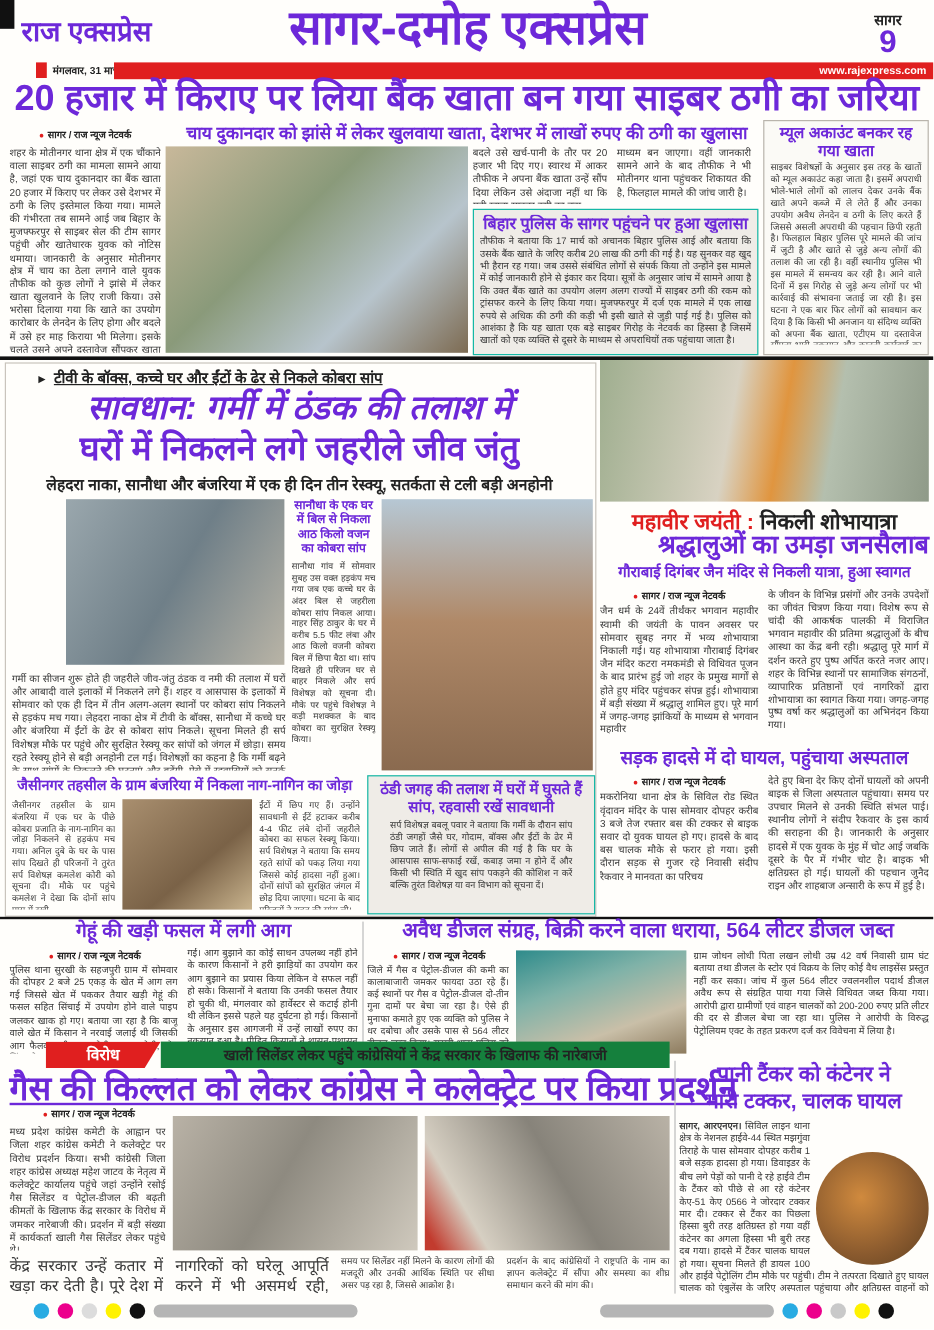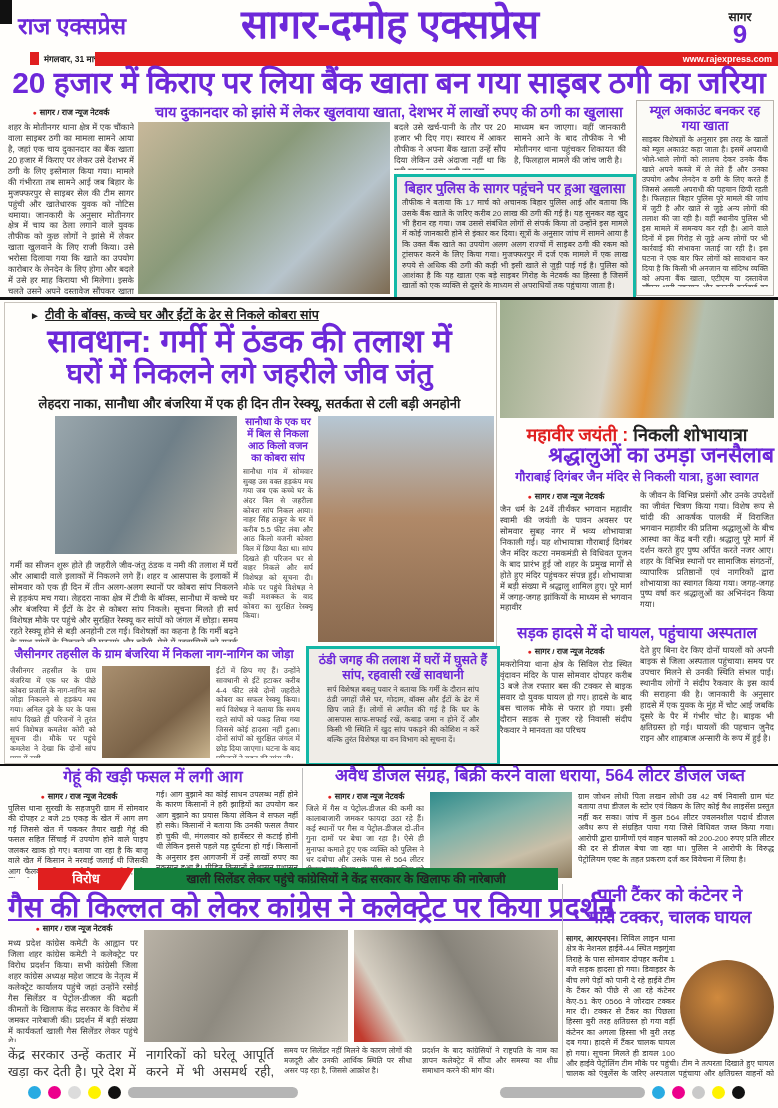--- a/index.html
+++ b/index.html
@@ -7,21 +7,21 @@
         font-family:"Liberation Sans","DejaVu Sans",sans-serif;color:#222;}
   .abs{position:absolute;}
   .hl{font-weight:800;color:#6d28d9;line-height:1.12;}
   .nowrap{white-space:nowrap;overflow:visible;text-align:center;}
   .body{font-size:8.3px;line-height:1.32;text-align:justify;color:#3a3a3a;overflow:hidden;}
   .byline{font-size:8px;font-weight:700;color:#222;text-align:center;white-space:nowrap;overflow:hidden;}
   .byline .dot{color:#e01f1f;margin-right:3px;font-size:7px;}
   .photo{background:#cfc9bd;}
   .rule{background:#111;}
   .vrule{background:#bbb;width:1px;}
-  .boxgray{background:#efece7;border:3px solid #14b8a6;}
+  .boxgray{background:#efece7;border:1px solid #14b8a6;}
   .underl{text-decoration:underline;}
   .dotrow{display:flex;gap:7px;align-items:center;}
   .cdot{width:13px;height:13px;border-radius:50%;}
   .graybar{height:11px;border-radius:6px;background:#b5b5b5;}
 </style>
 </head>
 <body>
 
 <div id="page">
 
@@ -57,21 +57,21 @@
     <div class="hl" style="font-size:13px;text-align:center;margin:3px 4px 2px;">म्यूल अकाउंट बनकर रह गया खाता</div>
     <div class="body" style="margin:0 5px;height:152px;font-size:7.5px;">साइबर विशेषज्ञों के अनुसार इस तरह के खातों को म्यूल अकाउंट कहा जाता है। इसमें अपराधी भोले-भाले लोगों को लालच देकर उनके बैंक खाते अपने कब्जे में ले लेते हैं और उनका उपयोग अवैध लेनदेन व ठगी के लिए करते हैं जिससे असली अपराधी की पहचान छिपी रहती है। फिलहाल बिहार पुलिस पूरे मामले की जांच में जुटी है और खाते से जुड़े अन्य लोगों की तलाश की जा रही है। वहीं स्थानीय पुलिस भी इस मामले में समन्वय कर रही है। आने वाले दिनों में इस गिरोह से जुड़े अन्य लोगों पर भी कार्रवाई की संभावना जताई जा रही है। इस घटना ने एक बार फिर लोगों को सावधान कर दिया है कि किसी भी अनजान या संदिग्ध व्यक्ति को अपना बैंक खाता, एटीएम या दस्तावेज सौंपना भारी नुकसान और कानूनी कार्रवाई का कारण बन सकता है।</div>
   </div>
 
   <div class="abs rule" style="left:0;top:297px;width:778px;height:3px;"></div>
 
   <div class="abs" style="left:4px;top:302px;width:491px;height:460px;border:1px solid #c9c4bc;"></div>
   <div class="abs" style="left:30px;top:306px;font-size:12.5px;font-weight:700;white-space:nowrap;">
     <span style="font-size:10px;margin-right:5px;">►</span><span class="underl">टीवी के बॉक्स, कच्चे घर और ईंटों के ढेर से निकले कोबरा सांप</span>
   </div>
-  <div class="abs hl nowrap" style="left:4px;top:324px;width:491px;font-size:32px;">सावधान: गर्मी में ठंडक की तलाश में</div>
+  <div class="abs hl nowrap" style="left:4px;top:324px;width:491px;font-size:28px;font-style:italic;">सावधान: गर्मी में ठंडक की तलाश में</div>
   <div class="abs hl nowrap" style="left:4px;top:358px;width:491px;font-size:28px;">घरों में निकलने लगे जहरीले जीव जंतु</div>
   <div class="abs nowrap" style="left:4px;top:394px;width:491px;font-size:13px;font-weight:700;">लेहदरा नाका, सानौधा और बंजरिया में एक ही दिन तीन रेस्क्यू, सतर्कता से टली बड़ी अनहोनी</div>
 
   <div class="abs photo" style="left:55px;top:416px;width:182px;height:138px;background:linear-gradient(120deg,#9aa7ad,#6f7f88 50%,#b9b4a6);"></div>
 
   <div class="abs" style="left:243px;top:416px;width:70px;height:226px;overflow:hidden;">
     <div class="hl" style="font-size:10px;text-align:center;line-height:1.2;">सानौधा के एक घर में बिल से निकला आठ किलो वजन का कोबरा सांप</div>
     <div class="body" style="font-size:7.3px;margin-top:3px;height:160px;">सानौधा गांव में सोमवार सुबह उस वक्त हड़कंप मच गया जब एक कच्चे घर के अंदर बिल से जहरीला कोबरा सांप निकल आया। नाहर सिंह ठाकुर के घर में करीब 5.5 फीट लंबा और आठ किलो वजनी कोबरा बिल में छिपा बैठा था। सांप दिखते ही परिजन घर से बाहर निकले और सर्प विशेषज्ञ को सूचना दी। मौके पर पहुंचे विशेषज्ञ ने कड़ी मशक्कत के बाद कोबरा का सुरक्षित रेस्क्यू किया।</div>
   </div>
 

